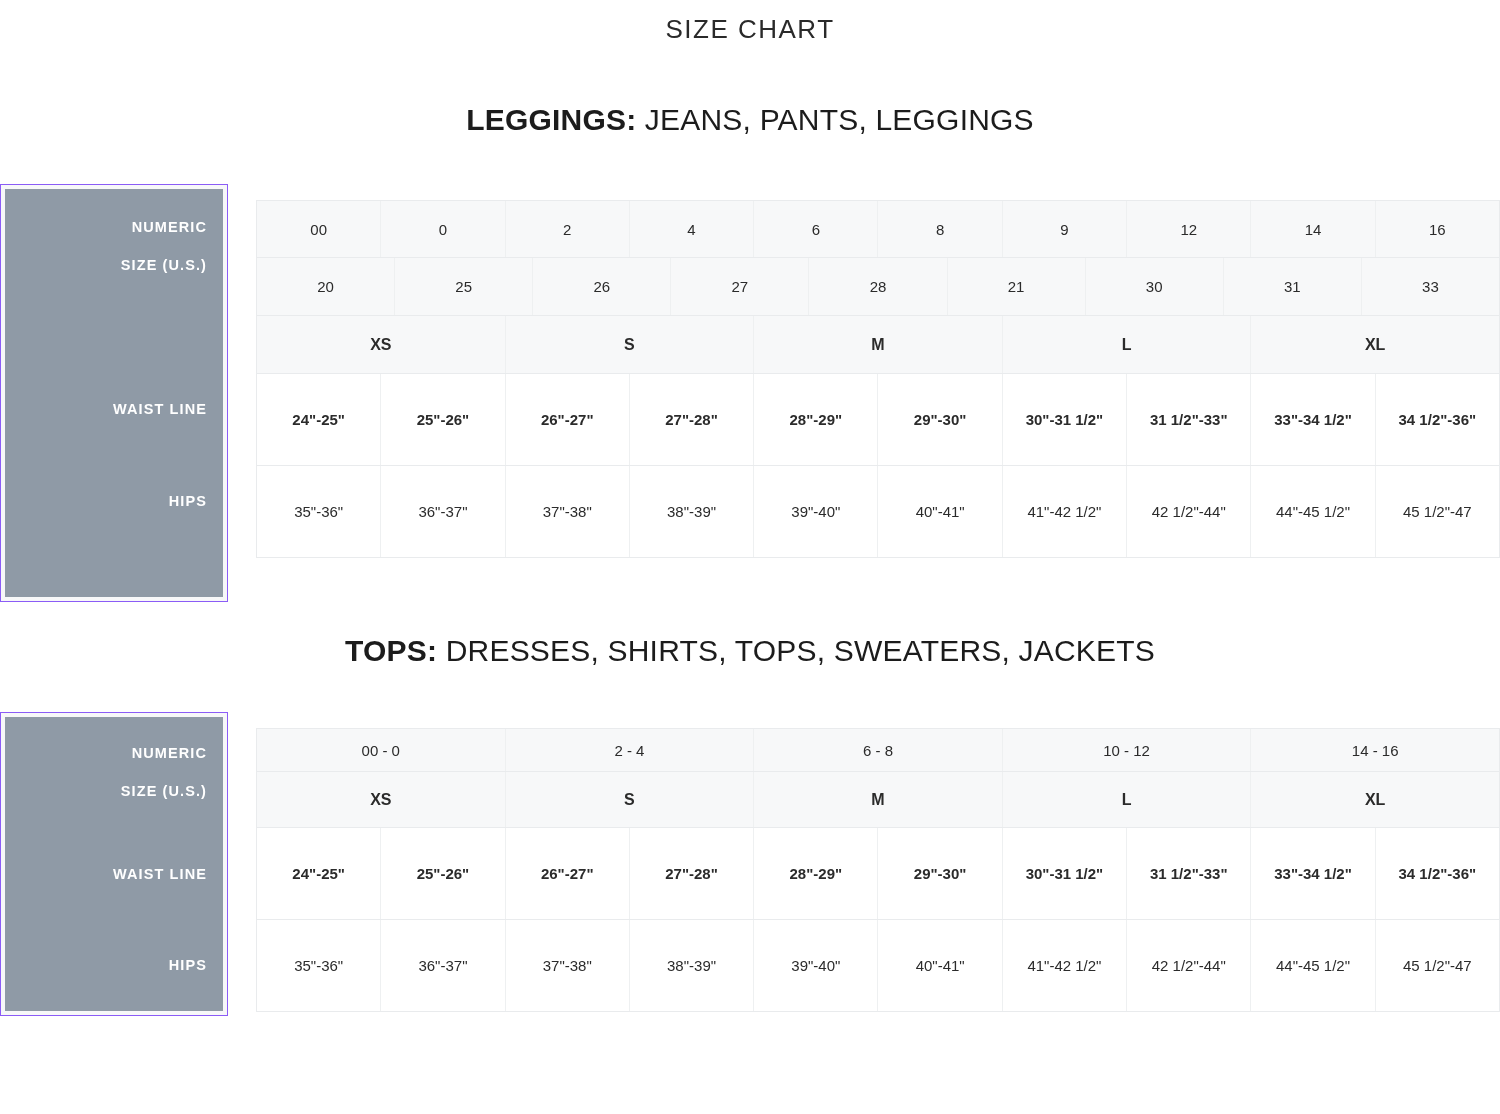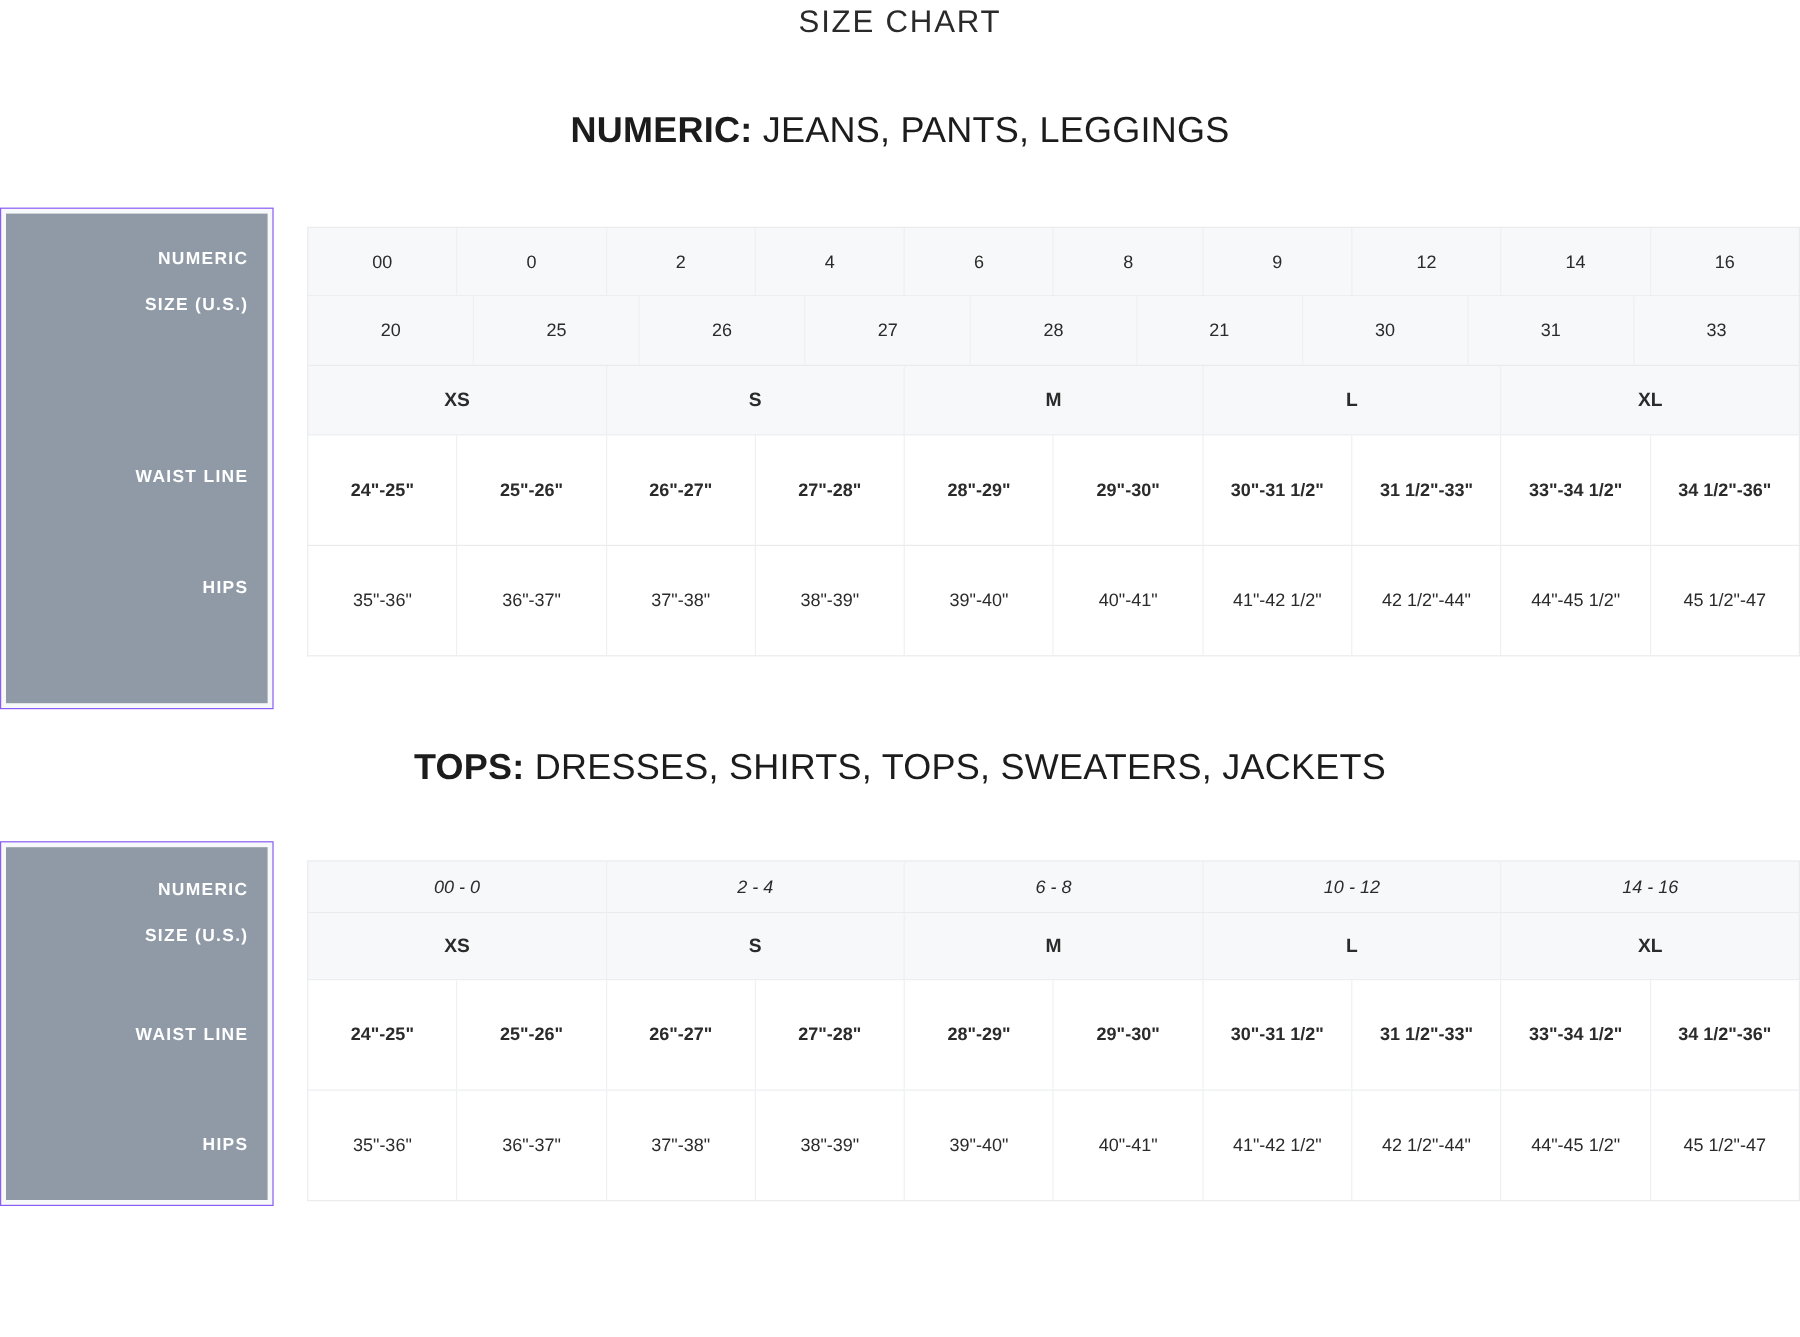--- a/index.html
+++ b/index.html
@@ -20,21 +20,21 @@
     width: 1500px;
     height: 1114px;
   }
 
   .doc-title {
     text-align: center;
     font-size: 26px;
     letter-spacing: 1.5px;
     font-weight: 400;
     color: #2a2a2a;
-    padding-top: 3px;
+    padding-top: 14px;
   }
 
   .section-title {
     text-align: center;
     font-size: 30px;
     font-weight: 400;
     color: #1c1c1c;
     letter-spacing: 0.2px;
   }
   .section-title b {
@@ -118,35 +118,35 @@
 
   .cell.bold { font-weight: 700; font-size: 15px; }
   .cell.alpha { font-size: 16px; color: #2b2b2b; font-weight: bold; }
 
   .r-numeric { height: 58px; }
   .r-numeric2 { height: 58px; }
   .r-alpha { height: 58px; }
   .r-waist { height: 92px; }
   .r-hips { height: 92px; }
 
-  .r-top-numeric { height: 44px; font-style: italic; }
+  .r-top-numeric { height: 44px; }
   .r-top-alpha { height: 56px; }
 
   .spacer-title-1 { height: 58px; }
 </style>
 </head>
 <body>
 
 <div class="page">
 
   <div class="doc-title">SIZE CHART</div>
 
   <div class="spacer-title-1"></div>
   <div class="section-title">
-    <b>NUMERIC:</b><span> JEANS, PANTS, LEGGINGS</span>
+    <b>LEGGINGS:</b><span> JEANS, PANTS, LEGGINGS</span>
   </div>
 
   <div class="chart-block" style="margin-top:47px; height:418px;">
     <div class="label-col">
       <div class="label-inner">
         <div class="label-cell two-line" style="height:116px;">
           <span>NUMERIC</span>
           <span>SIZE (U.S.)</span>
         </div>
         <div class="label-cell" style="height:58px;"></div>

